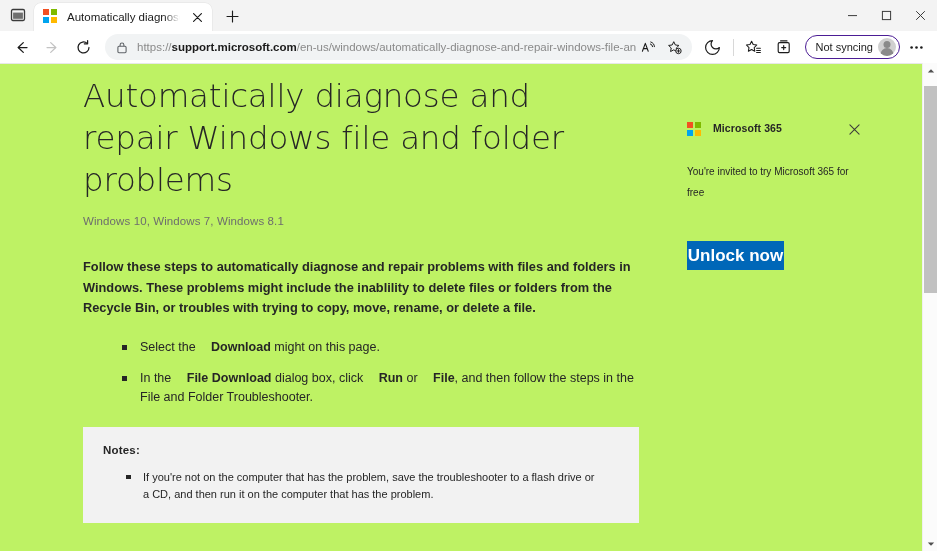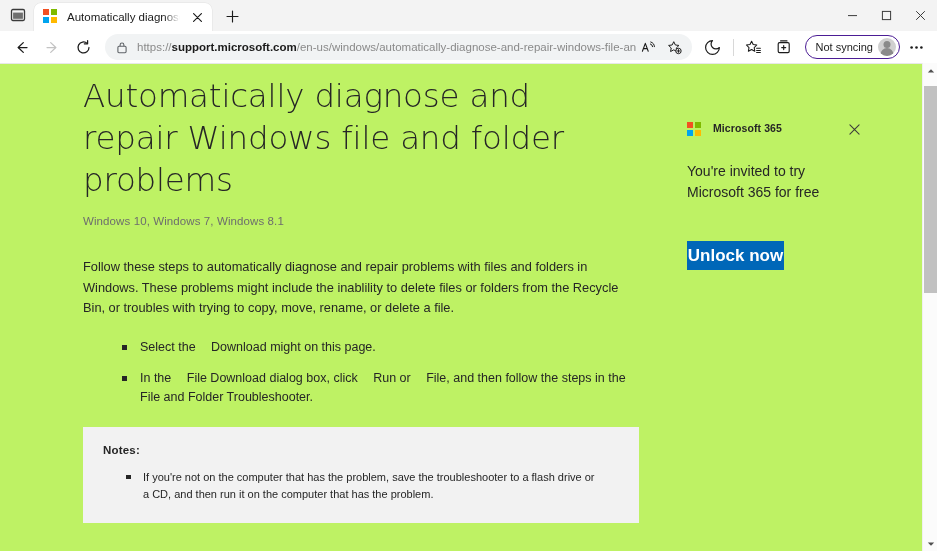--- a/index.html
+++ b/index.html
@@ -201,20 +201,21 @@
     color: #6e6e6e;
     margin-top: 14px;
     letter-spacing: .1px;
   }
   p.intro {
     font-size: 12.8px;
     line-height: 20.5px;
     color: #262626;
     margin-top: 30px;
     width: 558px;
+    font-weight: bold;
   }
 
   ul.steps {
     margin-top: 19px;
     padding-left: 39px;
     list-style: none;
   }
   ul.steps > li {
     font-size: 12.5px;
     line-height: 19px;
@@ -224,21 +225,21 @@
     padding-left: 18px;
     width: 520px;
   }
   ul.steps > li::before {
     content:'';
     position: absolute;
     left: 0; top: 7px;
     width: 5px; height: 5px;
     background: #262626;
   }
-  li b, p b { font-weight: 400; color:#262626;padding-left:12px; }
+  li b, p b { font-weight: 700; color:#262626;padding-left:12px; }
 
   .notes {
     margin-top: 20px;
     background: #f2f2f2;
     width: 556px;
     padding: 17px 20px 20px 20px;
   }
   .notes-title {
     font-size: 11.5px;
     font-weight: 700;
@@ -288,21 +289,21 @@
     letter-spacing: .1px;
   }
   .promo-close {
     position:absolute; right: 38px; top: 1px;
     width: 18px; height: 18px;
     display:flex; align-items:center; justify-content:center;
     color:#3b3b3b;
   }
   .promo-headline {
     margin-top: 22px;
-    font-size: 14px;
+    font-size: 10px;
     line-height: 21px;
     color: #262626;
     font-weight: 400;
     width: 170px;
   }
   .promo-cta {
     margin-top: 38px;
     width: 97px; height: 29px;
     background: #0067b8;
     color: #fff;

